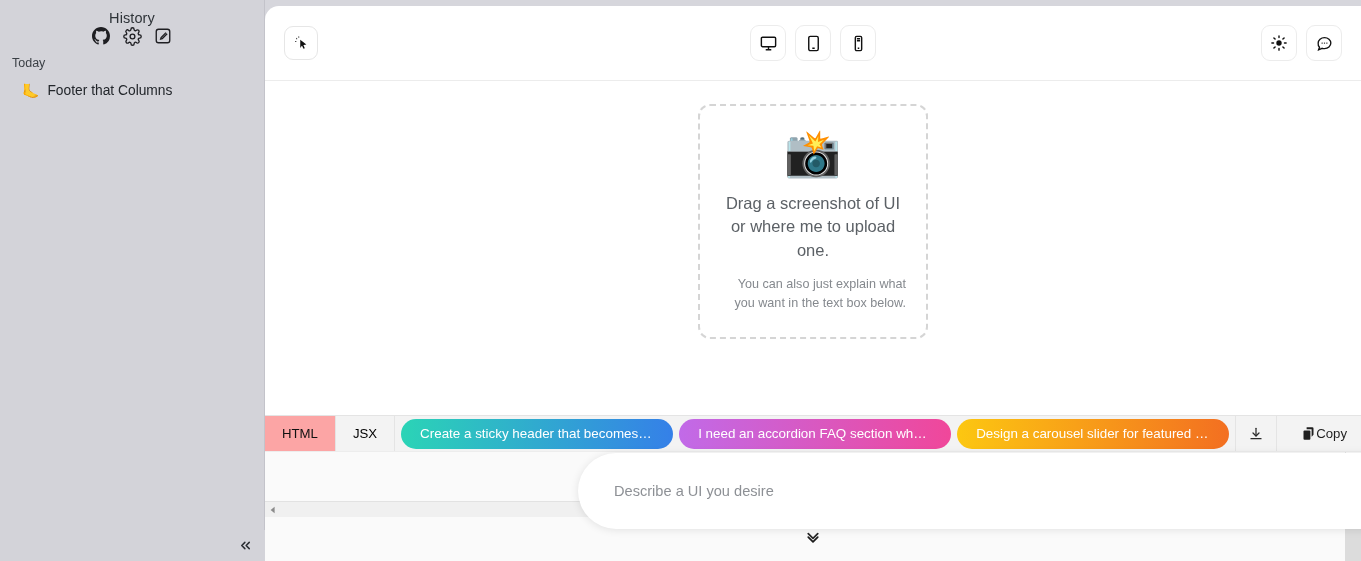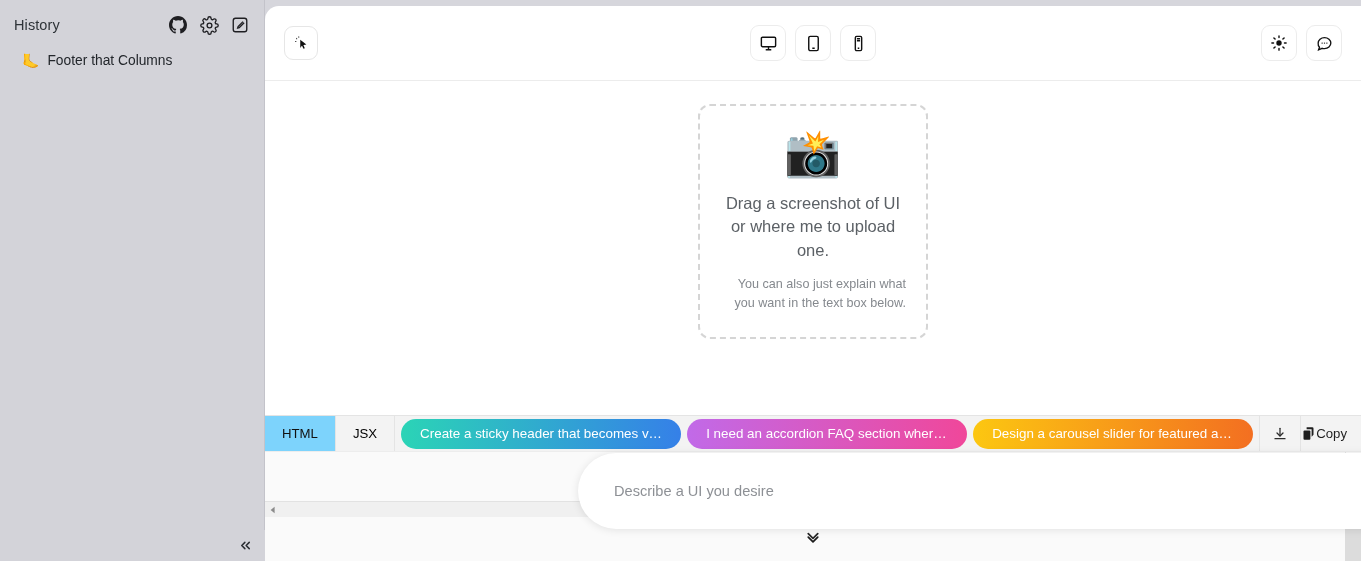--- a/index.html
+++ b/index.html
@@ -22,20 +22,21 @@
     background: #d3d3d9;
     position: relative;
     flex: 0 0 265px;
     border-right: 1px solid #c3c3ca;
   }
   .sidebar-head {
     display: flex; align-items: center;
     justify-content: space-between;
     padding: 10px 14px 0 14px;
     height: 40px;
+    flex-direction: column;
   }
   .sidebar-title {
     font-size: 14.5px; color: #2e3338; font-weight: 400;
     letter-spacing: .1px;
   }
   .sidebar-actions { display: flex; align-items: center; gap: 11px; }
   .sb-icon {
     width: 20px; height: 20px;
     display: flex; align-items: center; justify-content: center;
     color: #1e1e22;
@@ -151,21 +152,21 @@
     flex: 0 0 36px;
   }
   .code-tab {
     padding: 0 17px;
     display: flex; align-items: center;
     font-size: 13.2px; color: #000000;
     cursor: pointer;
     background: #f3f3f3;
     border-right: 1px solid #e4e4e4;
   }
-  .code-tab.active { background: #7dd3fc; color: #111; }
+  .code-tab.active { background: #fca5a5; color: #111; }
   .pill-rail {
     flex: 1 1 auto;
     display: flex; align-items: center;
     gap: 6px;
     padding: 0 6px;
     overflow: hidden;
   }
   .pill {
     height: 30px;
     border-radius: 16px;
@@ -186,21 +187,21 @@
     display: flex; align-items: stretch;
   }
   .icon-tab {
     display: flex; align-items: center; justify-content: center;
     padding: 0 12px;
     cursor: pointer; color: #2b2b2b;
     border-left: 1px solid #e4e4e4;
   }
   .copy-tab {
     display: flex; align-items: center; 
-    padding: 0 14px 0 0;
+    padding: 0 14px 0 24px;
     font-size: 13.2px; color: #1f1f1f;
     cursor: pointer;
     border-left: 1px solid #e4e4e4;
   }
 
   
   .editor-area {
     position: relative;
     height: 110px;
     background: #fafafa;
@@ -292,20 +293,21 @@
         </div>
         <div class="sb-icon" title="New">
           <svg width="18" height="18" viewBox="0 0 24 24" fill="none" stroke="currentColor" stroke-width="1.8">
               <rect x="3" y="3" width="18" height="18" rx="3"></rect>
               <path d="M16 7.5 9.5 14l-.6 2.1 2.1-.6L17.5 9"></path>
             </svg>
         </div>
       </div>
     </div>
 
+    <div class="sidebar-section-label">Today</div>
 
     <div class="history-list">
       <div class="history-item">
         <span class="history-emoji">🦶</span>
         <span>Footer that Columns</span>
       </div>
     </div>
 
     <div class="sidebar-collapse">
       <span class="chev-left">

